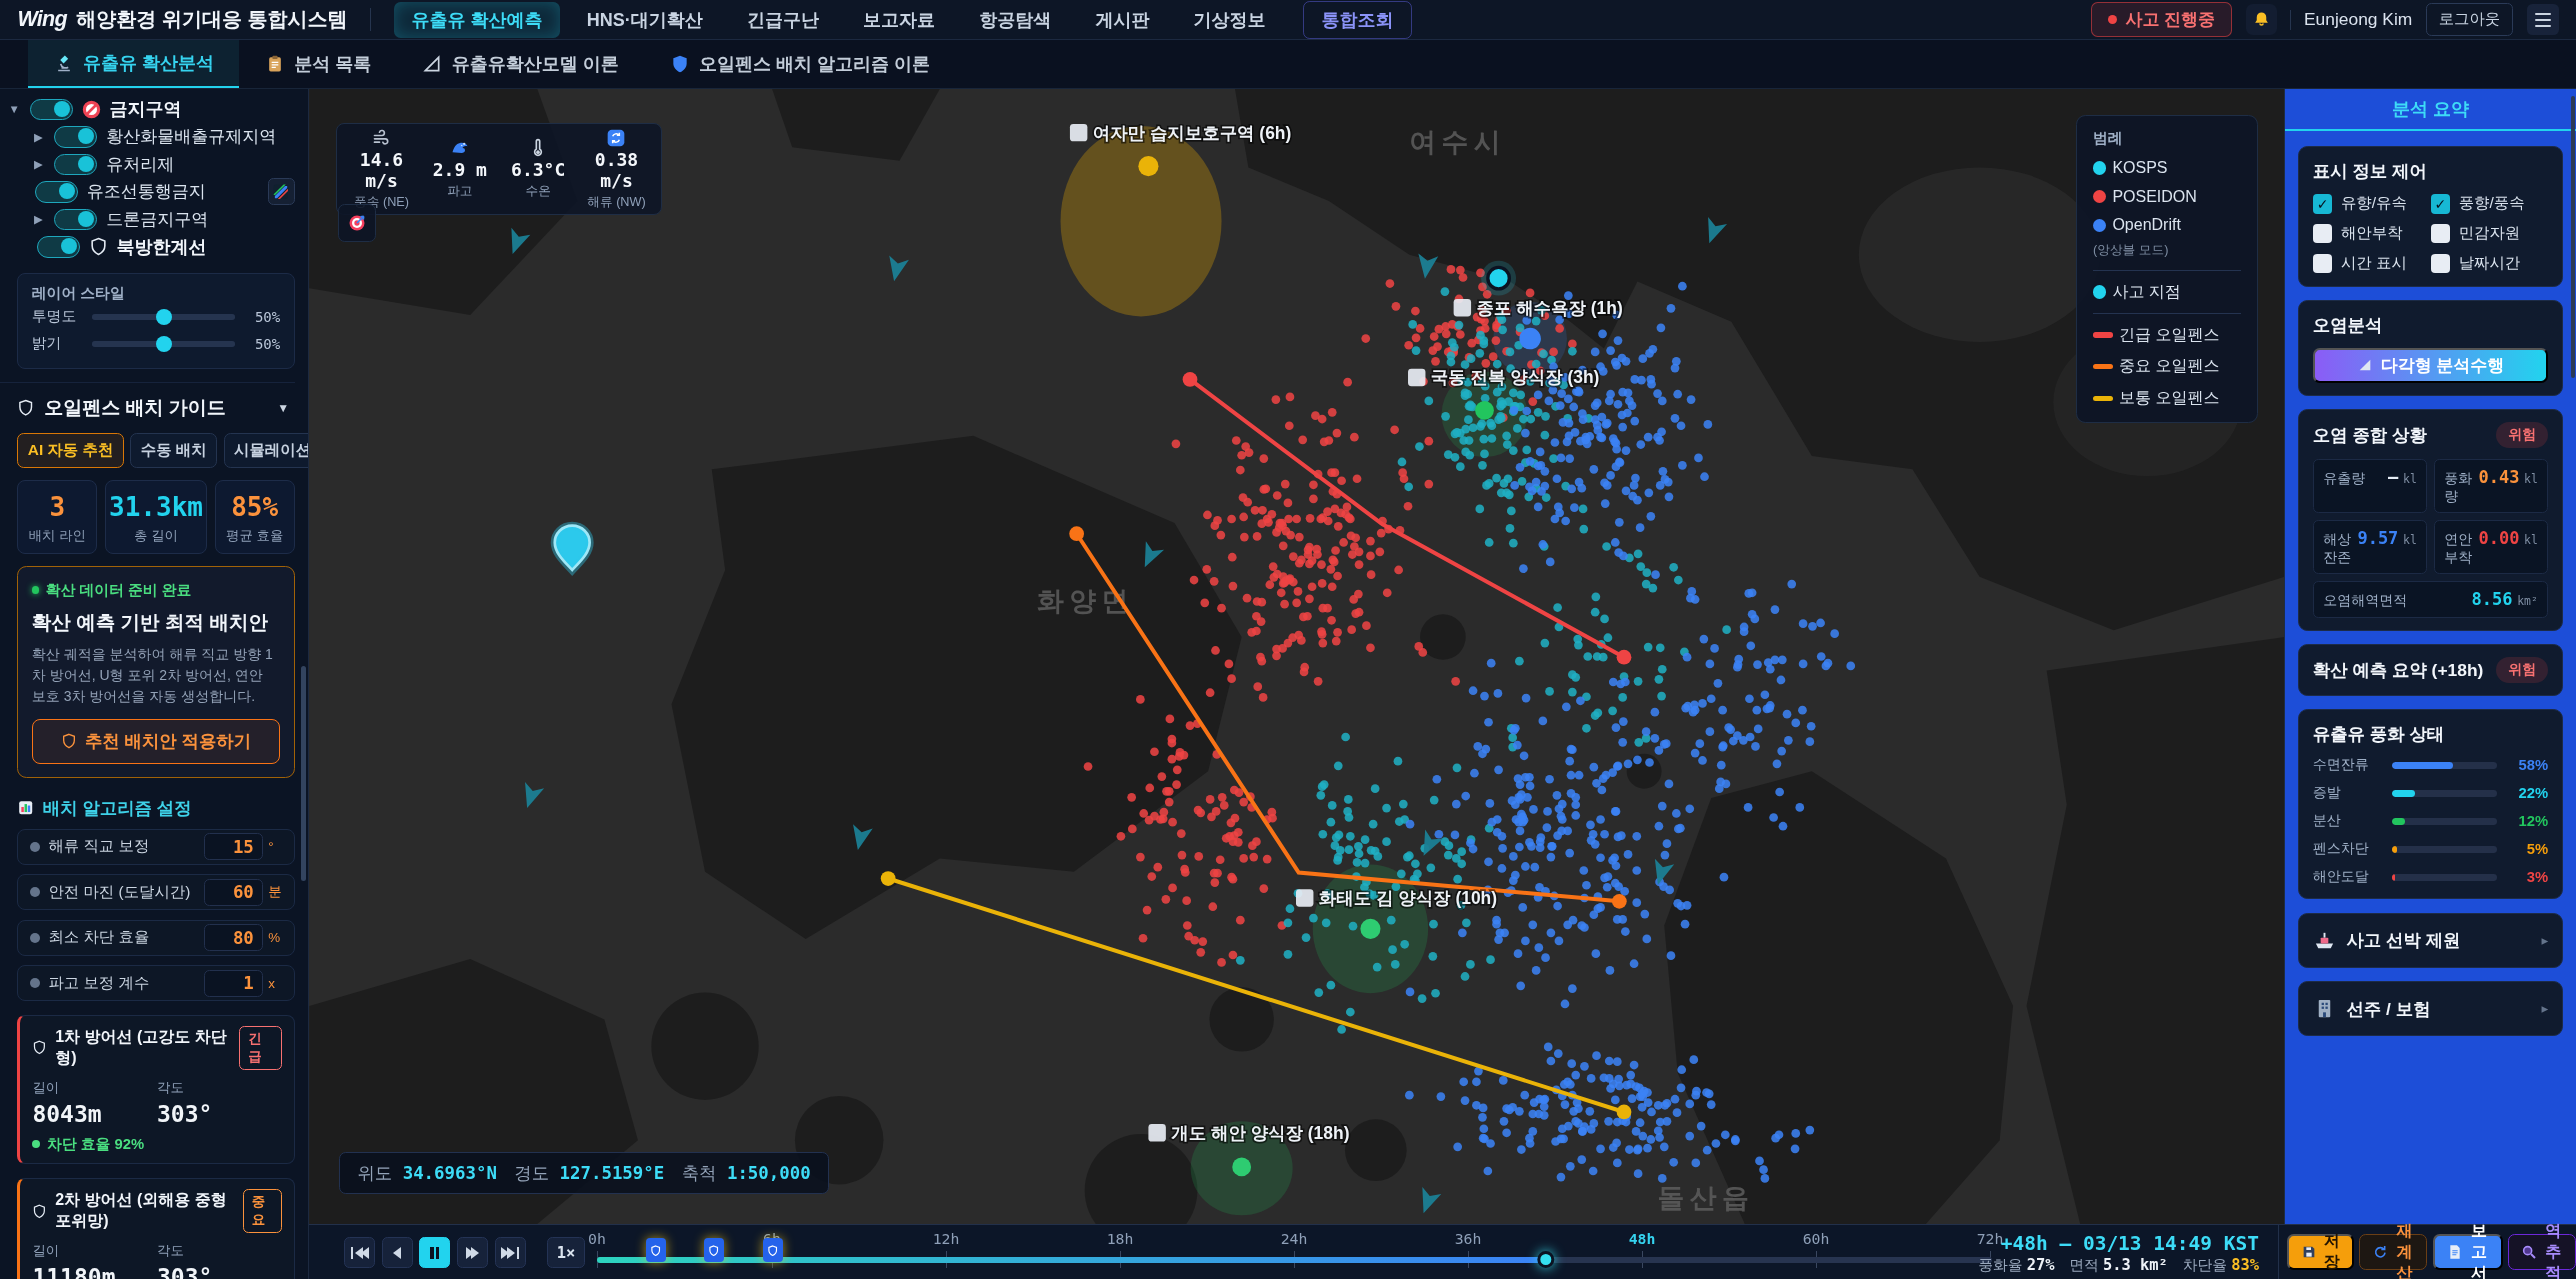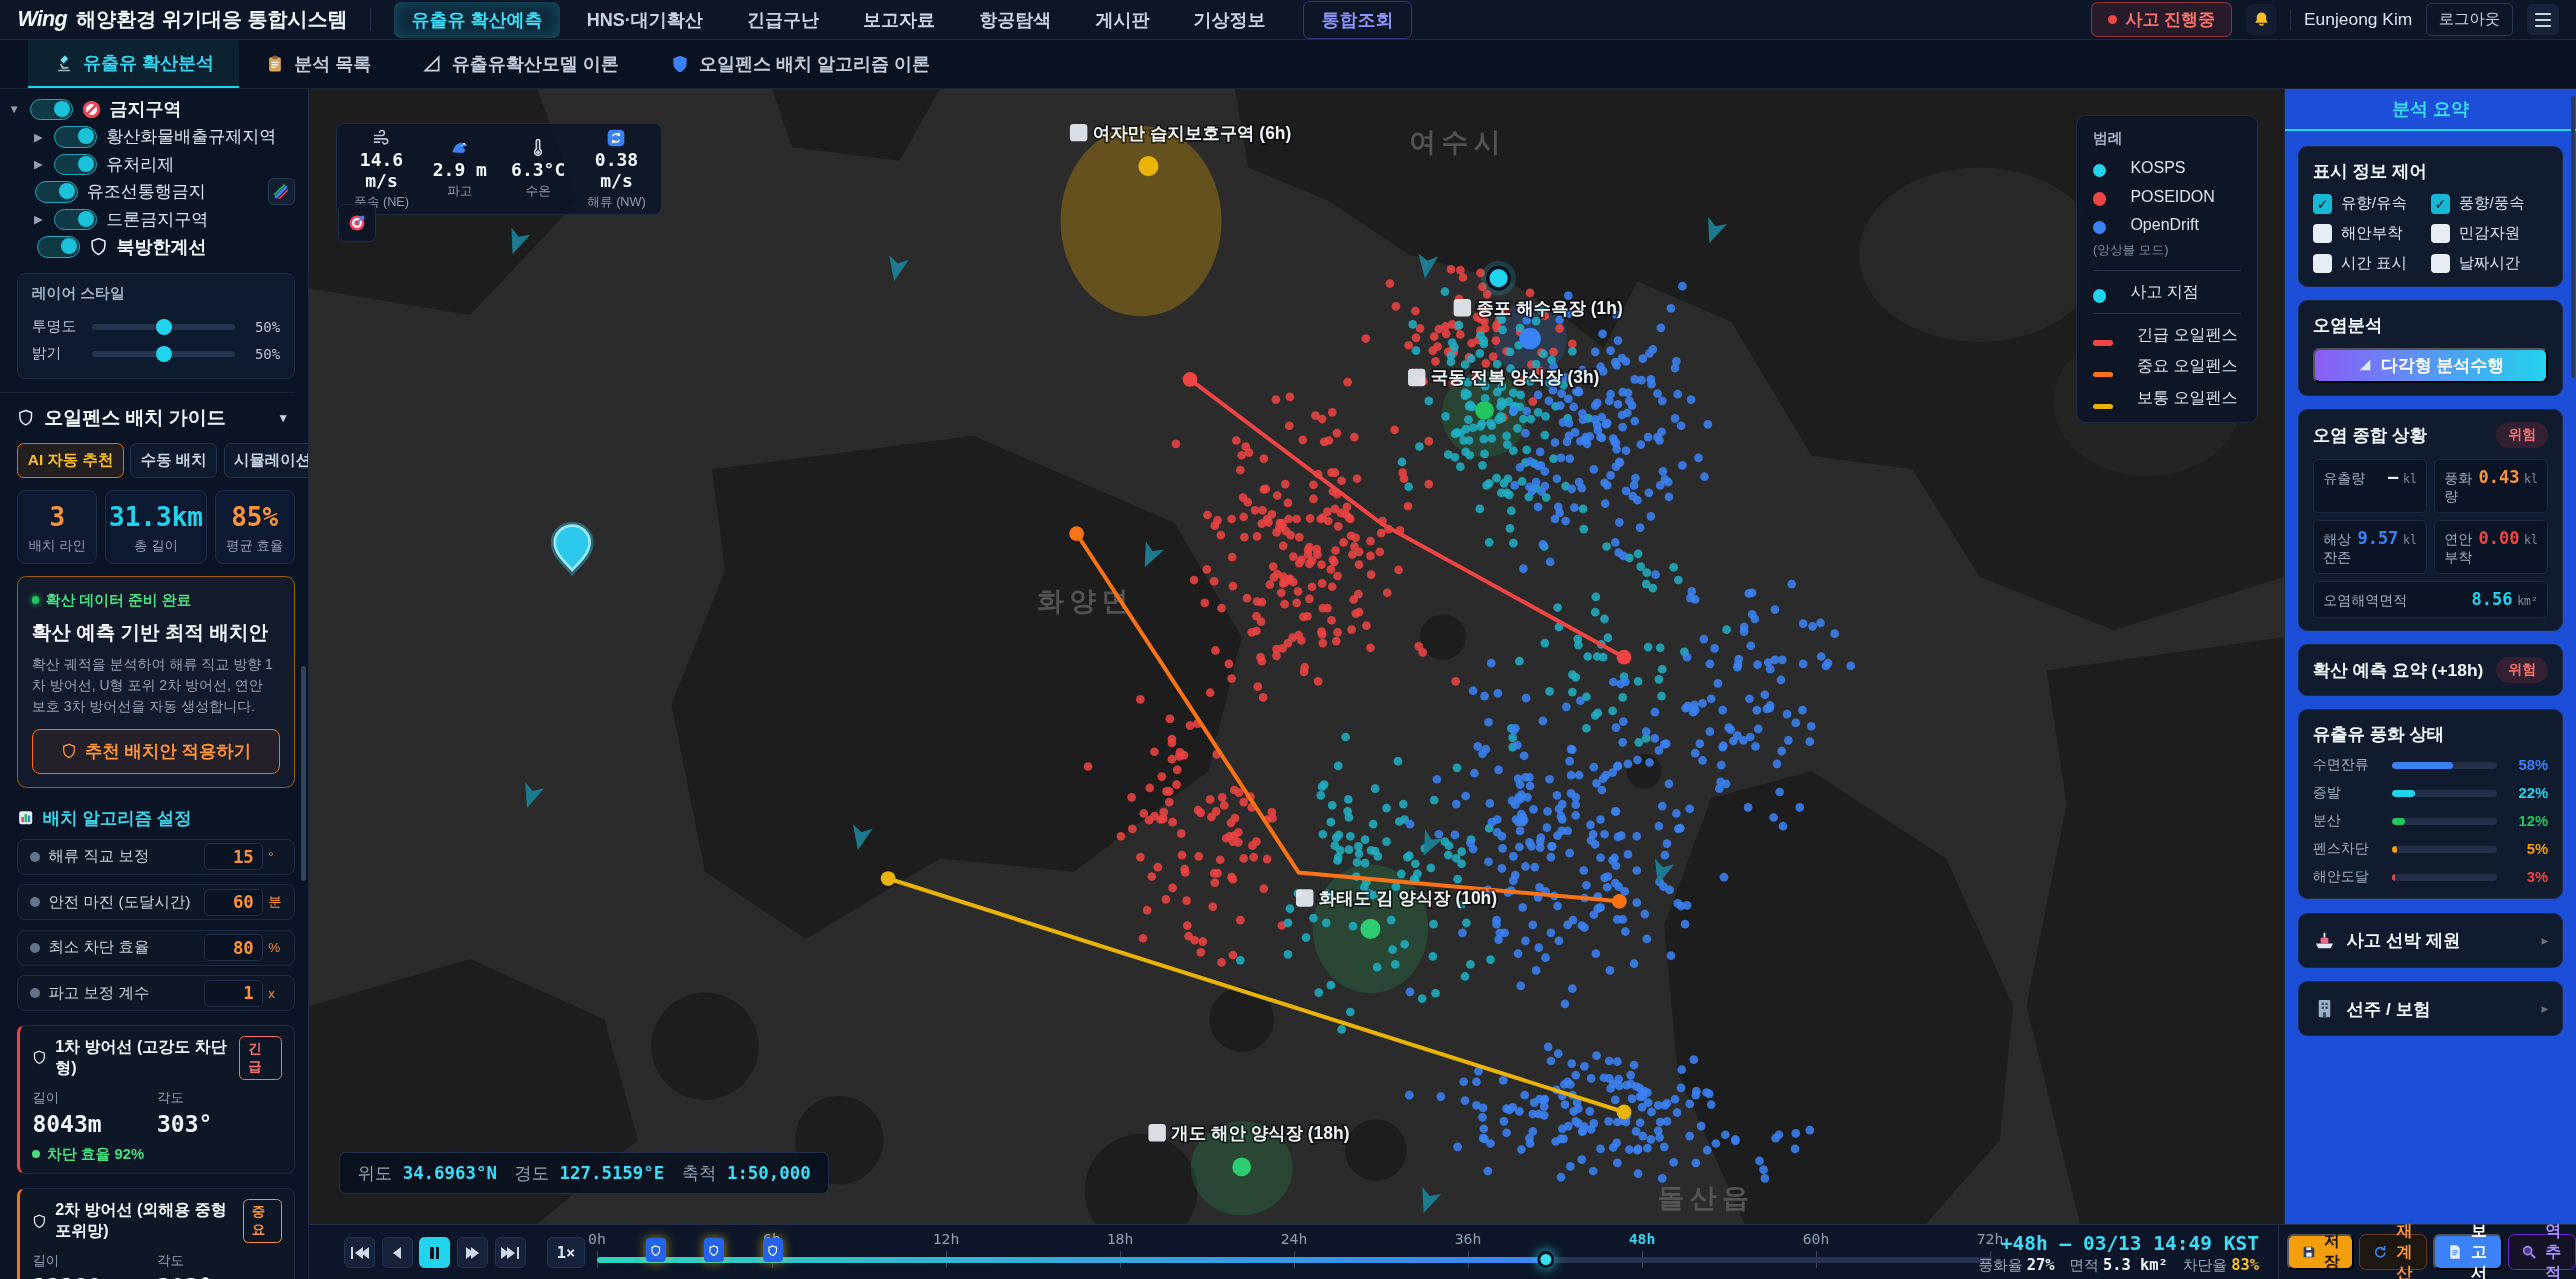--- a/index.html
+++ b/index.html
@@ -36,21 +36,21 @@
   .sidebar { position:absolute; left:0; top:89px; width:309px; height:1190px; background:#0b1424; border-right:0.7px solid #1c2940; padding:6.7px 13.4px 0 0; overflow:hidden; z-index:40; }
   .sb-scroll { position:absolute; right:2px; top:577px; width:4.7px; height:215px; border-radius:2.7px; background:#33445f; }
   .layer-row { display:flex; align-items:center; gap:8.7px; height:27.5px; }
   .layer-row .caret { color:#8fa0b8; font-size:11.4px; width:14.8px; text-align:center; }
   .layer-row .lbl { font-size:17px; color:#dbe4ef; }
   .layer-row .lbl.bold { font-size:18px; font-weight:bold; color:#f2f6fb; }
   .toggle { width:43px; height:21.5px; border-radius:12px; background:#0f3a45; border:1.3px solid #1ea7bd; position:relative; flex:0 0 auto; }
   .toggle .knob { position:absolute; right:2px; top:1.3px; width:16px; height:16px; border-radius:50%; background:#19c2d8; }
   .style-btn { margin-left:auto; width:27px; height:27px; border-radius:5.4px; background:#152033; border:0.7px solid #2a3a57; display:flex; align-items:center; justify-content:center; }
   .style-card { margin:12px 0 0 17.4px; background:#0e1a2e; border:0.7px solid #1c2b47; border-radius:8px; padding:10.7px 13.4px; }
-  .style-card .sc-title { font-size:14.8px; font-weight:bold; color:#9fb0c7; margin-bottom:10px; }
+  .style-card .sc-title { font-size:14.8px; font-weight:bold; color:#9fb0c7; margin-bottom:0; }
   .slider-row { display:flex; align-items:center; gap:10.7px; height:27px; }
   .slider-row .s-lbl { font-size:14.8px; color:#b9c6d8; width:50px; }
   .s-track { flex:1; height:5.4px; border-radius:2.7px; background:#25344f; position:relative; }
   .s-thumb { position:absolute; top:-5.4px; width:16px; height:16px; border-radius:50%; background:#22d3ee; }
   .slider-row .s-val { font-size:14px; color:#b9c6d8; width:35px; text-align:right; }
   .sb-divider { height:0.7px; background:#16233c; margin:13.4px 0 12px 0; }
   .guide-head { display:flex; align-items:center; gap:9.4px; margin-left:17.4px; }
   .guide-head .g-title { font-size:19px; font-weight:bold; color:#f2f6fb; }
   .guide-head .g-caret { margin-left:auto; margin-right:5.4px; color:#cbd5e1; font-size:12px; }
   .modes { display:flex; gap:6.7px; margin:12px 0 0 17.4px; }
@@ -87,21 +87,21 @@
   .map { position:absolute; left:309px; top:89px; width:1976px; height:1135px; background:#2b2b2b; overflow:hidden; z-index:10; }
   .map svg.layer { position:absolute; left:0; top:0; width:100%; height:100%; }
   .weather { position:absolute; left:27px; top:34px; width:326px; height:92px; background:rgba(13,21,38,.9); border:0.7px solid #1e2d45; border-radius:8px; display:flex; align-items:center; padding:6.7px 5.4px; }
   .wcol { flex:1; text-align:center; }
   .wcol .wi { height:20px; display:flex; align-items:flex-end; justify-content:center; }
   .wcol .wv { font-size:18px; font-weight:bold; color:#f4f7fb; margin-top:1.3px; }
   .wcol .wl { font-size:12.7px; color:#8fa0b8; margin-top:2.7px; }
   .target-btn { position:absolute; left:29px; top:115px; width:38px; height:38px; border-radius:6.7px; background:rgba(13,21,38,.9); border:0.7px solid #1e2d45; display:flex; align-items:center; justify-content:center; }
   .legend { position:absolute; right:27px; top:26px; width:182px; background:rgba(13,21,38,.92); border:0.7px solid #1e2d45; border-radius:9.4px; padding:13.4px 16px; }
   .legend .lg-title { font-size:14.8px; font-weight:bold; color:#9fb0c7; }
-  .lg-row { display:flex; align-items:flex-end; gap:24px; margin-top:10.7px; font-size:16px; color:#dbe4ef; }
+  .lg-row { display:flex; align-items:center; gap:6px; margin-top:10.7px; font-size:16px; color:#dbe4ef; }
   .lg-row .ld { width:13.4px; height:13.4px; border-radius:50%; }
   .lg-row .ldash { width:20px; height:5.4px; border-radius:2.7px; }
   .lg-note { font-size:12.7px; color:#7f8ea3; margin-top:8px; }
   .lg-hr { height:0.7px; background:#243350; margin:10.7px 0 1.3px; }
   .coordbar { position:absolute; left:30px; bottom:30px; background:rgba(10,17,30,.9); border:0.7px solid #223150; border-radius:6.7px; padding:8px 17.4px; display:flex; gap:17.4px; align-items:center; font-size:17.4px; }
   .coordbar .cl { color:#93a3b8; }
   .coordbar .cv { color:#3ddcf7; font-weight:bold; }
   text.site-label { font:bold 26px "Liberation Sans","DejaVu Sans",sans-serif; fill:#eef2f7; paint-order:stroke; stroke:rgba(0,0,0,.55); stroke-width:5px; }
   text.city-label { font:bold 40px "Liberation Sans","DejaVu Sans",sans-serif; fill:#5d5d5d; letter-spacing:8px; opacity:.85; }
 

